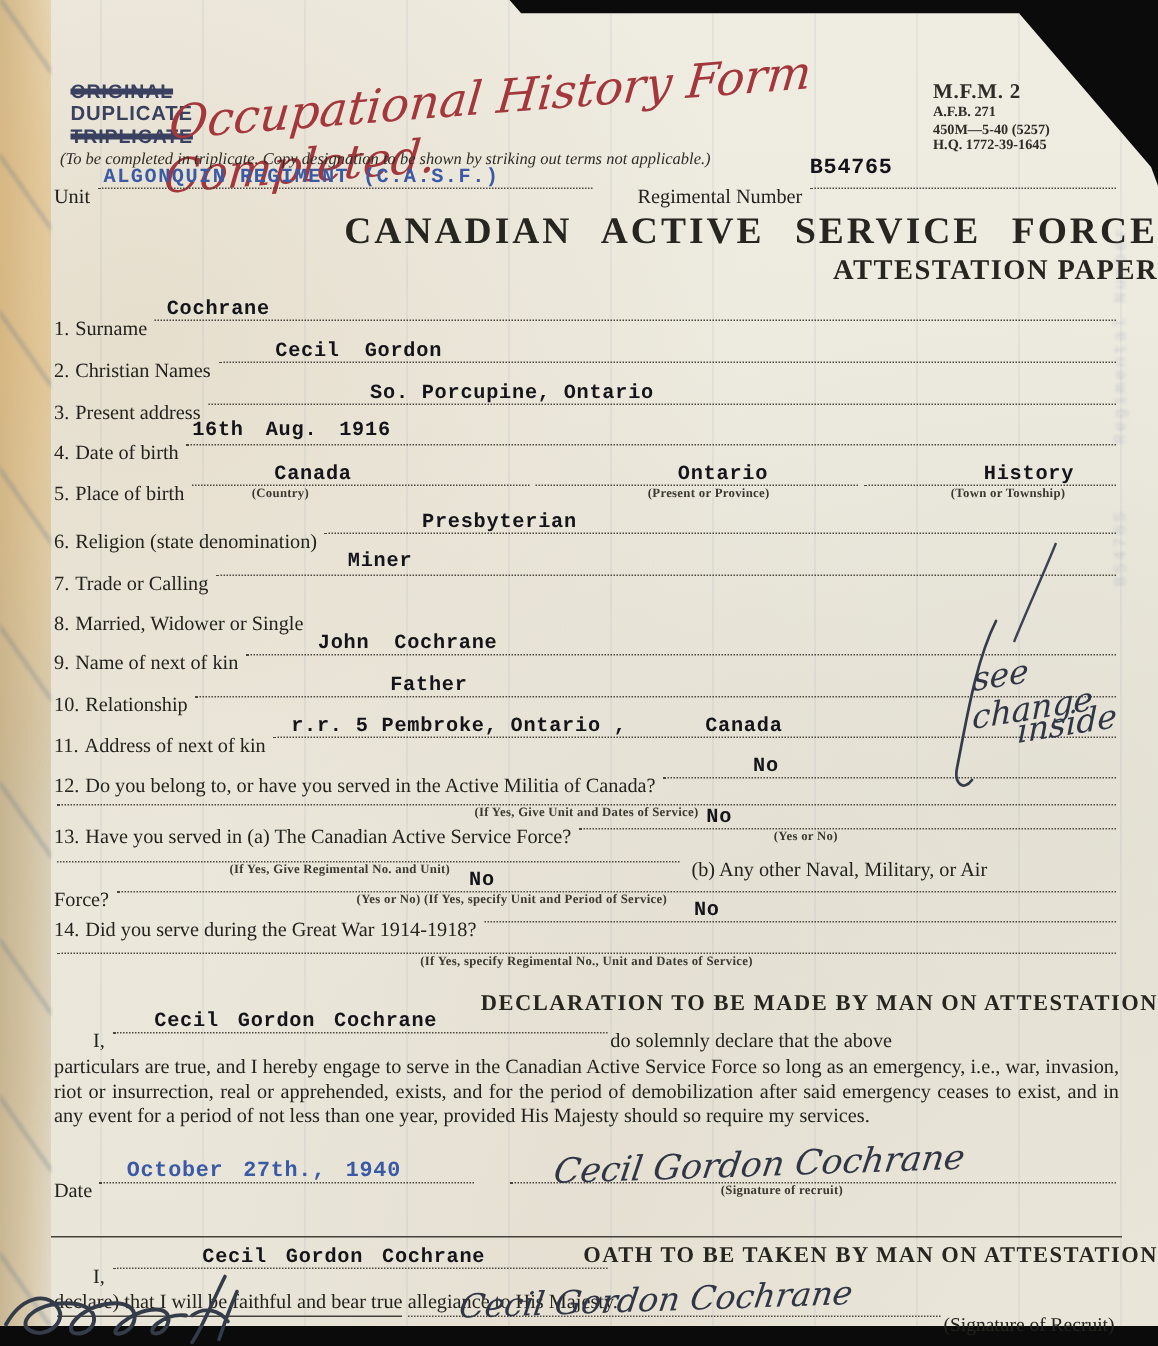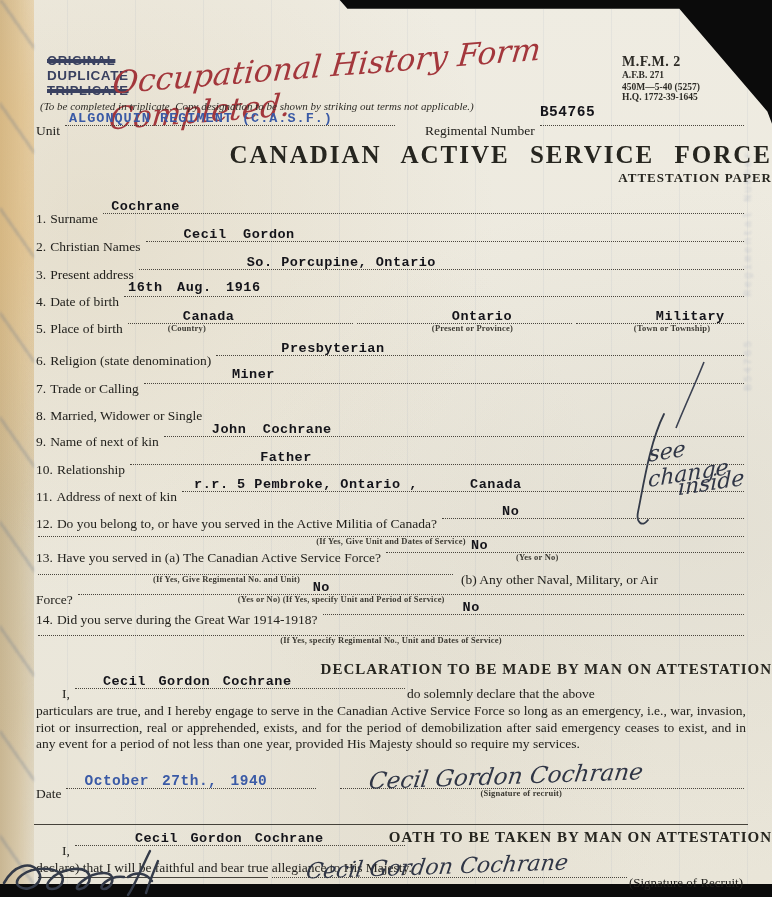--- a/index.html
+++ b/index.html
@@ -78,21 +78,21 @@
     <span class="leader fixed" style="width:330px;">
       <span class="ans blue" style="left:4px;letter-spacing:1px;">ALGONQUIN REGIMENT (C.A.S.F.)</span>
     </span>
     <span class="q" style="padding-left:28px;">Regimental Number</span>
     <span class="leader">
       <span class="ans raised" style="left:0px;font-size:14.5px;">B54765</span>
     </span>
   </div>
 
   <div class="heading" style="top:141px;font-size:25px;letter-spacing:2px;word-spacing:12px;">CANADIAN ACTIVE SERVICE FORCE</div>
-  <div class="heading" style="top:170px;font-size:13px;letter-spacing:1px;">ATTESTATION PAPER</div>
+  <div class="heading" style="top:170px;font-size:19px;letter-spacing:1px;">ATTESTATION PAPER</div>
 
   <div class="row" style="top:207px;">
     <span class="q"><span class="no">1.</span><span>Surname</span></span>
     <span class="leader">
         <span class="ans" style="left:8px;">Cochrane</span>
       </span>
   </div>
   <div class="row" style="top:235px;">
     <span class="q"><span class="no">2.</span><span>Christian Names</span></span>
     <span class="leader">
@@ -116,21 +116,21 @@
     <span class="q"><span class="no">5.</span><span>Place of birth</span></span>
     <span class="leader fixed" style="width:225px;text-align:center;">
       <span class="ans" style="left:55px;">Canada</span>
       <span class="cap" style="left:40px;">(Country)</span>
     </span>
     <span class="leader fixed" style="width:215px;">
       <span class="ans" style="left:95px;">Ontario</span>
       <span class="cap" style="left:75px;">(Present or Province)</span>
     </span>
     <span class="leader">
-      <span class="ans" style="left:80px;">Military</span>
+      <span class="ans" style="left:80px;">History</span>
       <span class="cap" style="left:58px;">(Town or Township)</span>
     </span>
   </div>
 
   <div class="row" style="top:349px;">
     <span class="q"><span class="no">6.</span><span>Religion (state denomination)</span></span>
     <span class="leader">
         <span class="ans" style="left:65px;">Presbyterian</span>
       </span>
   </div>

